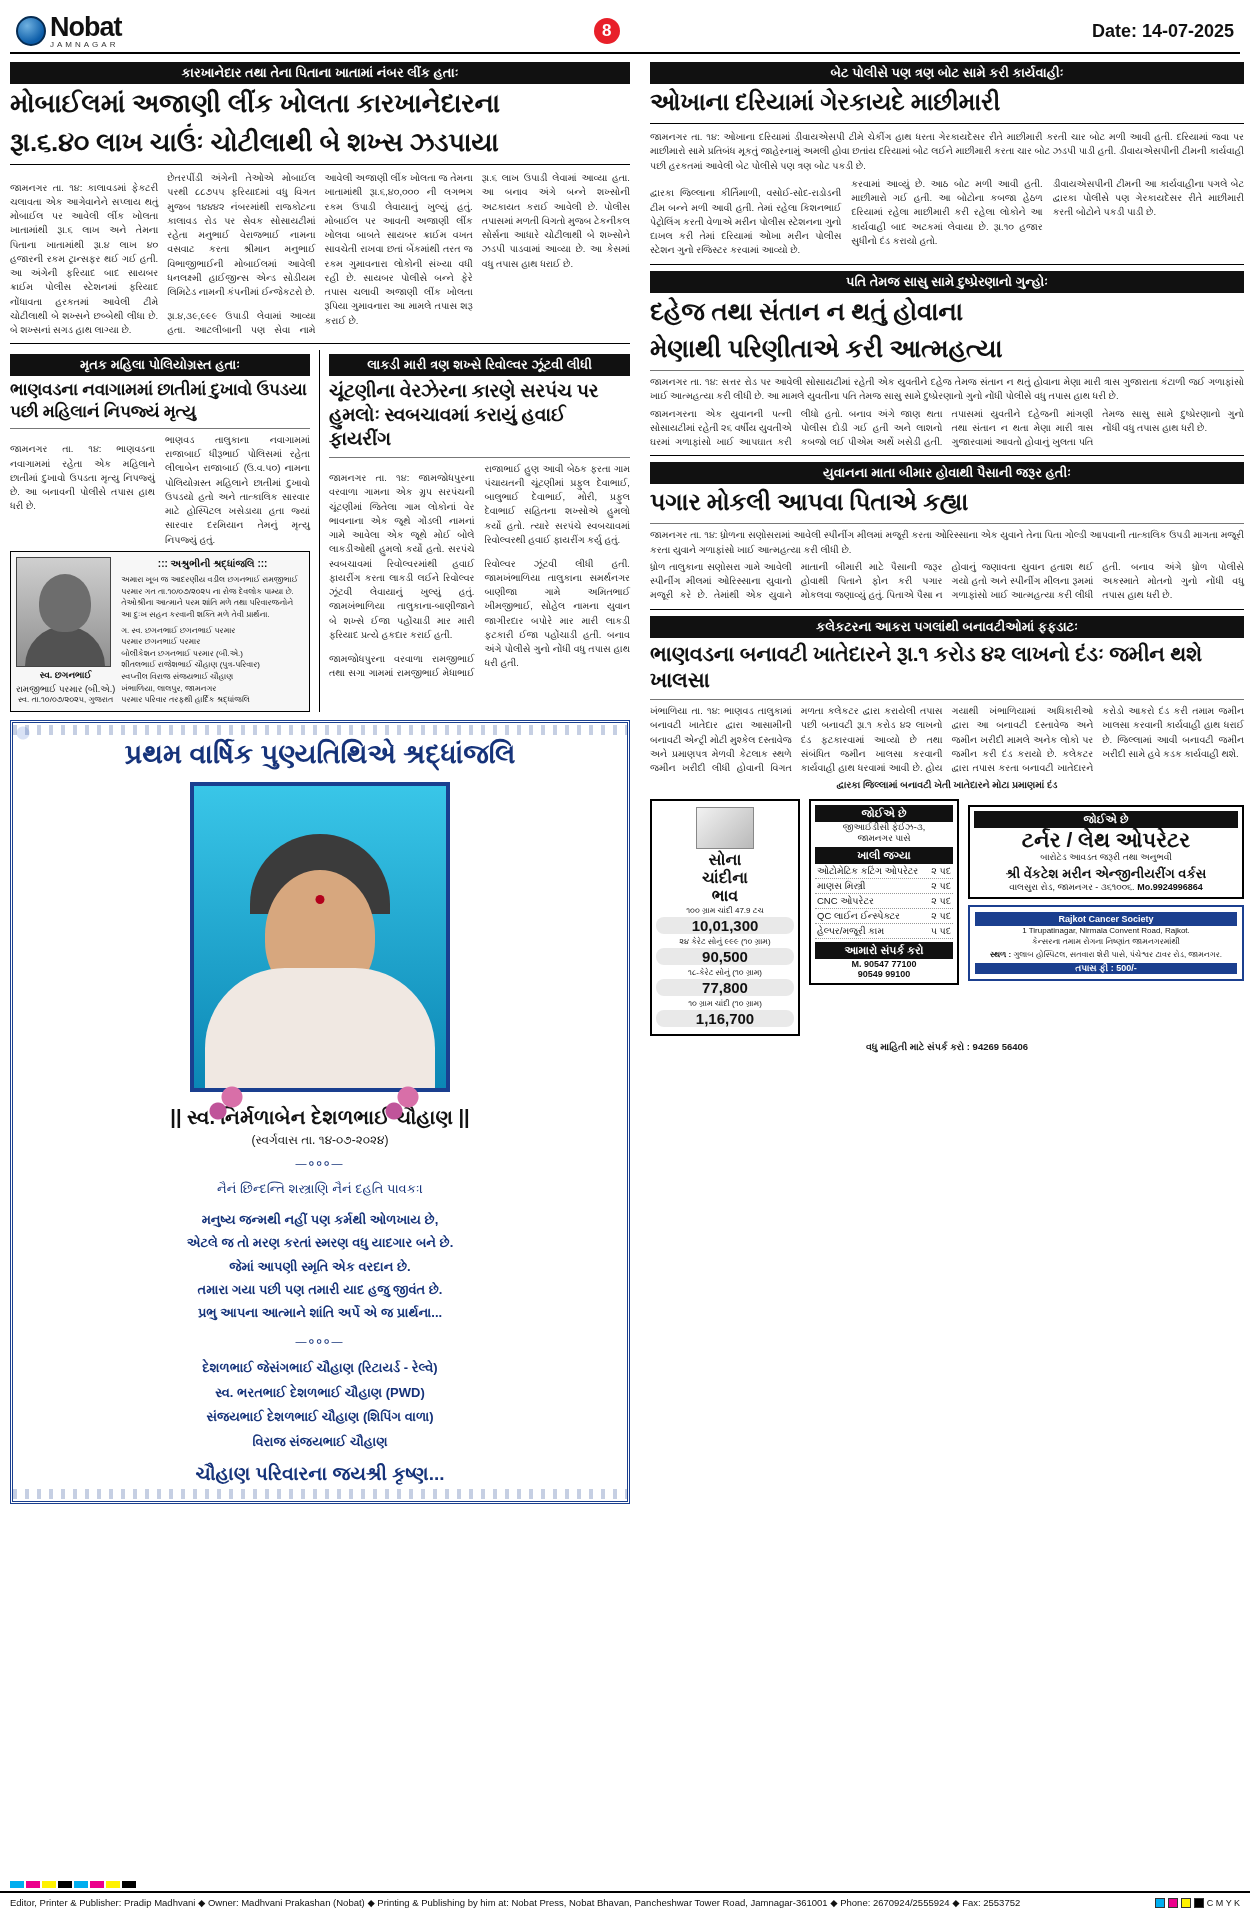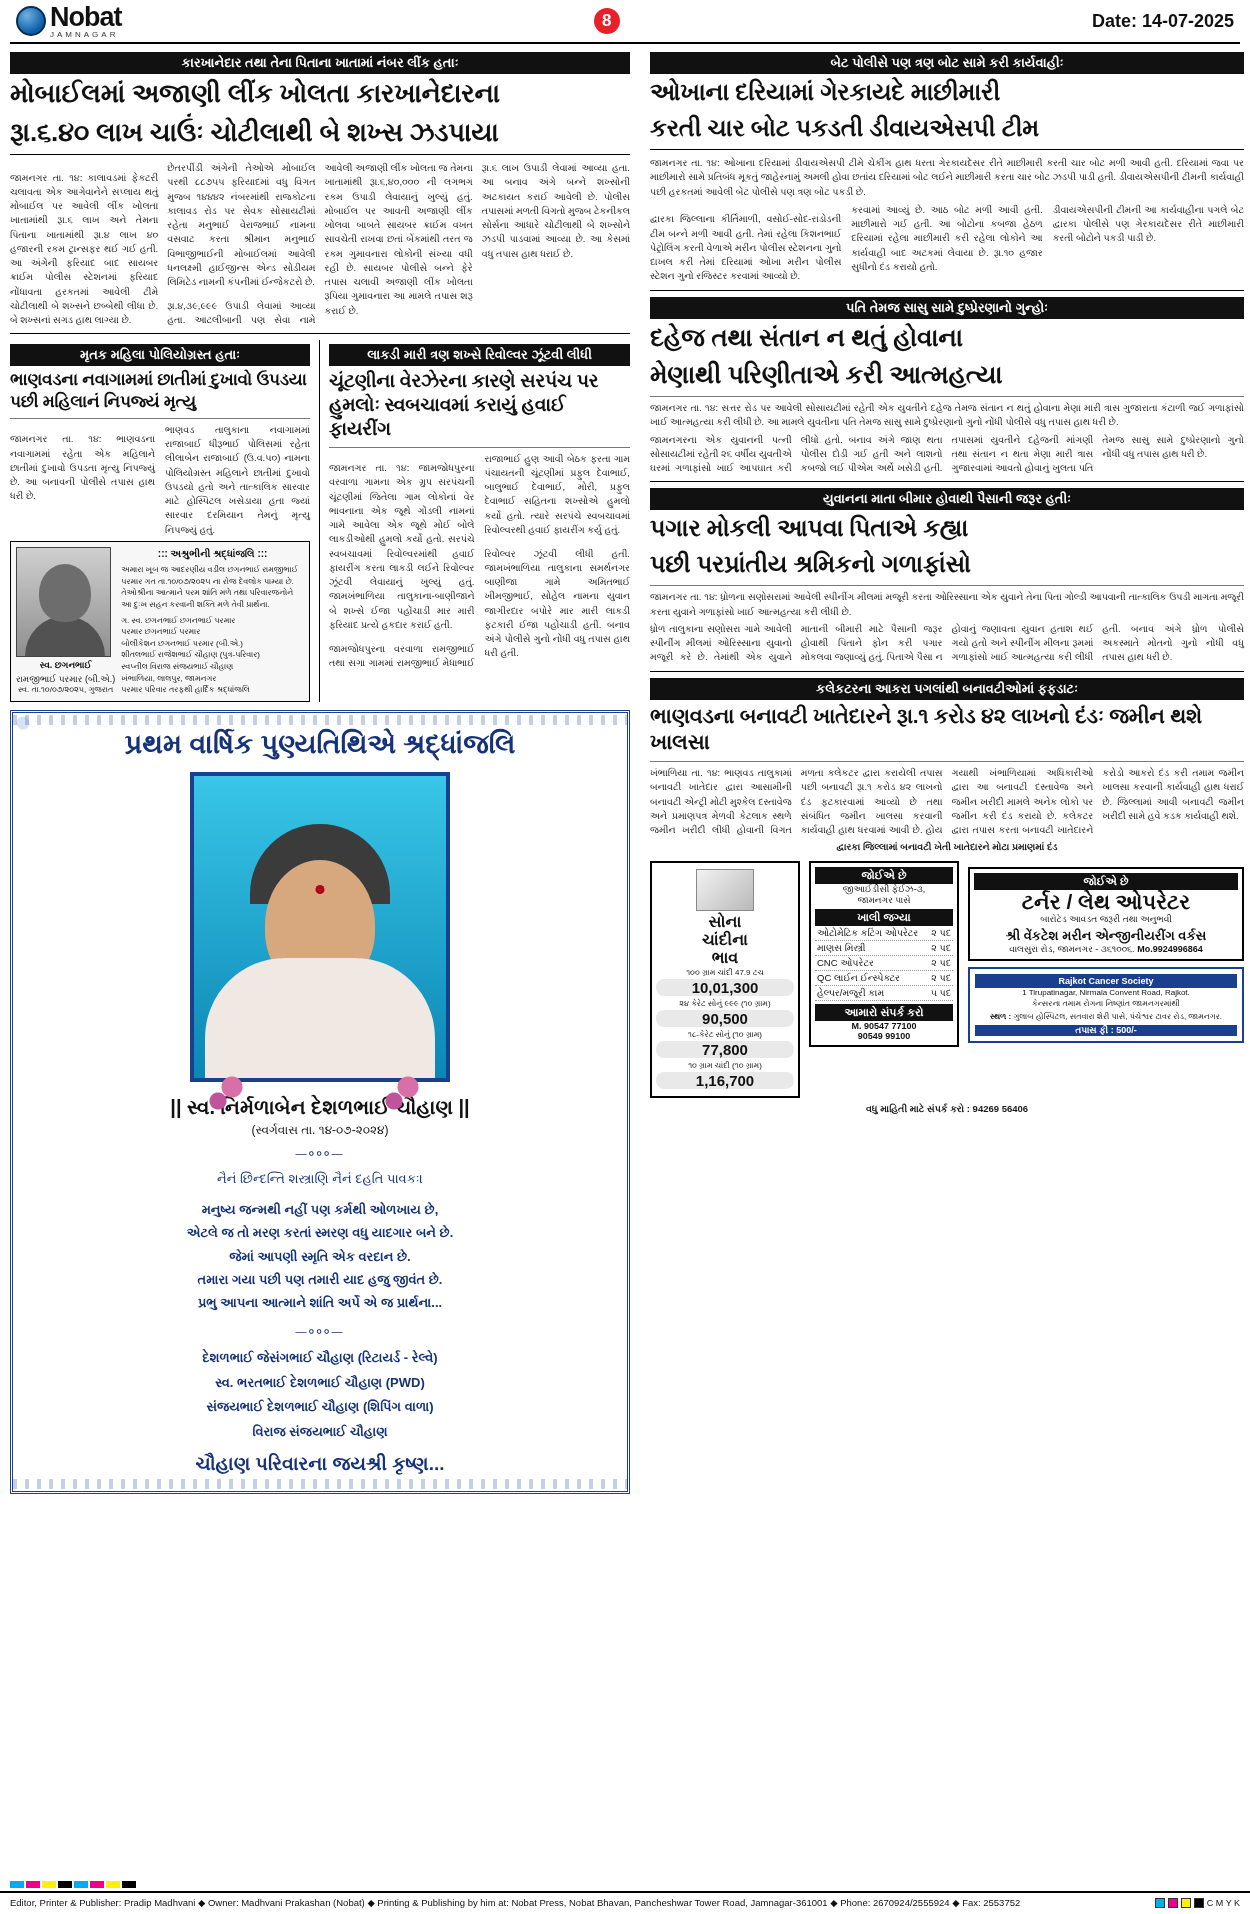--- a/index.html
+++ b/index.html
@@ -5,21 +5,21 @@
   * { box-sizing: border-box; }
   html, body { margin:0; padding:0; }
   body {
     width:1250px; height:1914px;
     background:#ffffff;
     font-family:"Liberation Sans", sans-serif;
     color:#111;
     position:relative;
     overflow:hidden;
   }
-  .page { width:1250px; height:1914px; position:relative; padding:0 10px; }
+  .page { width:1250px; height:1914px; position:relative; padding:10px 10px; }
 
   
   .masthead {
     height:44px; display:flex; align-items:center; justify-content:space-between;
     border-bottom:2px solid #000; padding:2px 6px;
   }
   .logo-wrap { display:flex; align-items:center; gap:4px; }
   .logo-globe {
     width:30px;height:30px;border-radius:50%;
     background:radial-gradient(circle at 35% 30%, #6fb1e0, #0b5ca8 70%);
@@ -276,21 +276,20 @@
         <div class="mem-foot">ચૌહાણ પરિવારના જયશ્રી કૃષ્ણ...</div>
       </div>
     </div>
 
     <div class="vdiv"></div>
 
     <div class="right">
 
       <div class="blk-head">બેટ પોલીસે પણ ત્રણ બોટ સામે કરી કાર્યવાહીઃ</div>
       <div class="headline" style="font-size:24px;">ઓખાના દરિયામાં ગેરકાયદે માછીમારી</div>
-      <div class="headline" style="font-size:24px;">કરતી ચાર બોટ પકડતી ડીવાયએસપી ટીમ</div>
       <div class="rule"></div>
       <div class="body-col">જામનગર તા. ૧૪: ઓખાના દરિયામાં ડીવાયએસપી ટીમે ચેકીંગ હાથ ધરતા ગેરકાયદેસર રીતે માછીમારી કરતી ચાર બોટ મળી આવી હતી. દરિયામાં જવા પર માછીમારો સામે પ્રતિબંધ મૂકતું જાહેરનામું અમલી હોવા છતાંય દરિયામાં બોટ લઈને માછીમારી કરતા ચાર બોટ ઝડપી પાડી હતી. ડીવાયએસપીની ટીમની કાર્યવાહી પછી હરકતમાં આવેલી બેટ પોલીસે પણ ત્રણ બોટ પકડી છે.</div>
       <div class="body-col cols3" style="margin-top:4px">
         <p>દ્વારકા જિલ્લાના કીર્તિમાળી, વસોઈ-સોદ-રાડોડની ટીમ બન્ને મળી આવી હતી. તેમાં રહેલા કિશનભાઈ પેટ્રોલિંગ કરતી વેળાએ મરીન પોલીસ સ્ટેશનના ગુનો દાખલ કરી તેમાં દરિયામાં ઓખા મરીન પોલીસ સ્ટેશન ગુનો રજિસ્ટર કરવામાં આવ્યો છે.</p>
         <p>કરવામાં આવ્યું છે. આઠ બોટ મળી આવી હતી. માછીમારો ગઈ હતી. આ બોટોના કબજા હેઠળ દરિયામાં રહેલા માછીમારી કરી રહેલા લોકોને આ કાર્યવાહી બાદ અટકમાં લેવાયા છે. રૂા.૧૦ હજાર સુધીનો દંડ કરાયો હતો.</p>
         <p>ડીવાયએસપીની ટીમની આ કાર્યવાહીના પગલે બેટ દ્વારકા પોલીસે પણ ગેરકાયદેસર રીતે માછીમારી કરતી બોટોને પકડી પાડી છે.</p>
       </div>
 
       <div class="rule"></div>
 
@@ -298,21 +297,20 @@
       <div class="headline" style="font-size:25px;">દહેજ તથા સંતાન ન થતું હોવાના</div>
       <div class="headline" style="font-size:25px;">મેણાથી પરિણીતાએ કરી આત્મહત્યા</div>
       <div class="rule-thin"></div>
       <div class="body-col">જામનગર તા. ૧૪: સત્તર રોડ પર આવેલી સોસાયટીમાં રહેતી એક યુવતીને દહેજ તેમજ સંતાન ન થતું હોવાના મેણા મારી ત્રાસ ગુજારાતા કંટાળી જઈ ગળાફાંસો ખાઈ આત્મહત્યા કરી લીધી છે. આ મામલે યુવતીના પતિ તેમજ સાસુ સામે દુષ્પ્રેરણાનો ગુનો નોંધી પોલીસે વધુ તપાસ હાથ ધરી છે.</div>
       <div class="body-col cols4" style="margin-top:3px">જામનગરના એક યુવાનની પત્ની સોસાયટીમાં રહેતી ૨૬ વર્ષીય યુવતીએ ઘરમાં ગળાફાંસો ખાઈ આપઘાત કરી લીધો હતો. બનાવ અંગે જાણ થતા પોલીસ દોડી ગઈ હતી અને લાશનો કબજો લઈ પીએમ અર્થે ખસેડી હતી. તપાસમાં યુવતીને દહેજની માંગણી તથા સંતાન ન થતા મેણા મારી ત્રાસ ગુજારવામાં આવતો હોવાનું ખુલતા પતિ તેમજ સાસુ સામે દુષ્પ્રેરણાનો ગુનો નોંધી વધુ તપાસ હાથ ધરી છે.</div>
 
       <div class="rule"></div>
 
       <div class="blk-head">યુવાનના માતા બીમાર હોવાથી પૈસાની જરૂર હતીઃ</div>
       <div class="headline" style="font-size:24px;">પગાર મોકલી આપવા પિતાએ કહ્યા</div>
-      <div class="headline" style="font-size:24px;">પછી પરપ્રાંતીય શ્રમિકનો ગળાફાંસો</div>
       <div class="rule-thin"></div>
       <div class="body-col">જામનગર તા. ૧૪: ધ્રોળના સણોસરામાં આવેલી સ્પીનીંગ મીલમાં મજૂરી કરતા ઓરિસ્સાના એક યુવાને તેના પિતા ગોલ્ડી આપવાની તાત્કાલિક ઉપડી માગતા મજૂરી કરતા યુવાને ગળાફાંસો ખાઈ આત્મહત્યા કરી લીધી છે.</div>
       <div class="body-col cols4" style="margin-top:3px">ધ્રોળ તાલુકાના સણોસરા ગામે આવેલી સ્પીનીંગ મીલમાં ઓરિસ્સાના યુવાનો મજૂરી કરે છે. તેમાંથી એક યુવાને માતાની બીમારી માટે પૈસાની જરૂર હોવાથી પિતાને ફોન કરી પગાર મોકલવા જણાવ્યું હતું. પિતાએ પૈસા ન હોવાનું જણાવતા યુવાન હતાશ થઈ ગયો હતો અને સ્પીનીંગ મીલના રૂમમાં ગળાફાંસો ખાઈ આત્મહત્યા કરી લીધી હતી. બનાવ અંગે ધ્રોળ પોલીસે અકસ્માતે મોતનો ગુનો નોંધી વધુ તપાસ હાથ ધરી છે.</div>
 
       <div class="rule"></div>
 
       <div class="blk-head">કલેકટરના આકરા પગલાંથી બનાવટીઓમાં ફફડાટઃ</div>
       <div class="headline" style="font-size:21px;">ભાણવડના બનાવટી ખાતેદારને રૂા.૧ કરોડ ૪૨ લાખનો દંડઃ જમીન થશે ખાલસા</div>
       <div class="rule-thin"></div>
       <div class="body-col cols4">ખંભાળિયા તા. ૧૪: ભાણવડ તાલુકામાં બનાવટી ખાતેદાર દ્વારા આસામીની બનાવટી એન્ટ્રી મોટી મુશ્કેલ દસ્તાવેજ અને પ્રમાણપત્ર મેળવી કેટલાક સ્થળે જમીન ખરીદી લીધી હોવાની વિગત મળતા કલેકટર દ્વારા કરાયેલી તપાસ પછી બનાવટી રૂા.૧ કરોડ ૪૨ લાખનો દંડ ફટકારવામાં આવ્યો છે તથા સંબંધિત જમીન ખાલસા કરવાની કાર્યવાહી હાથ ધરવામાં આવી છે. હોય ગયાથી ખંભાળિયામાં અધિકારીઓ દ્વારા આ બનાવટી દસ્તાવેજ અને જમીન ખરીદી મામલે અનેક લોકો પર જમીન કરી દંડ કરાયો છે. કલેકટર દ્વારા તપાસ કરતા બનાવટી ખાતેદારને કરોડો આકરો દંડ કરી તમામ જમીન ખાલસા કરવાની કાર્યવાહી હાથ ધરાઈ છે. જિલ્લામાં આવી બનાવટી જમીન ખરીદી સામે હવે કડક કાર્યવાહી થશે.</div>

